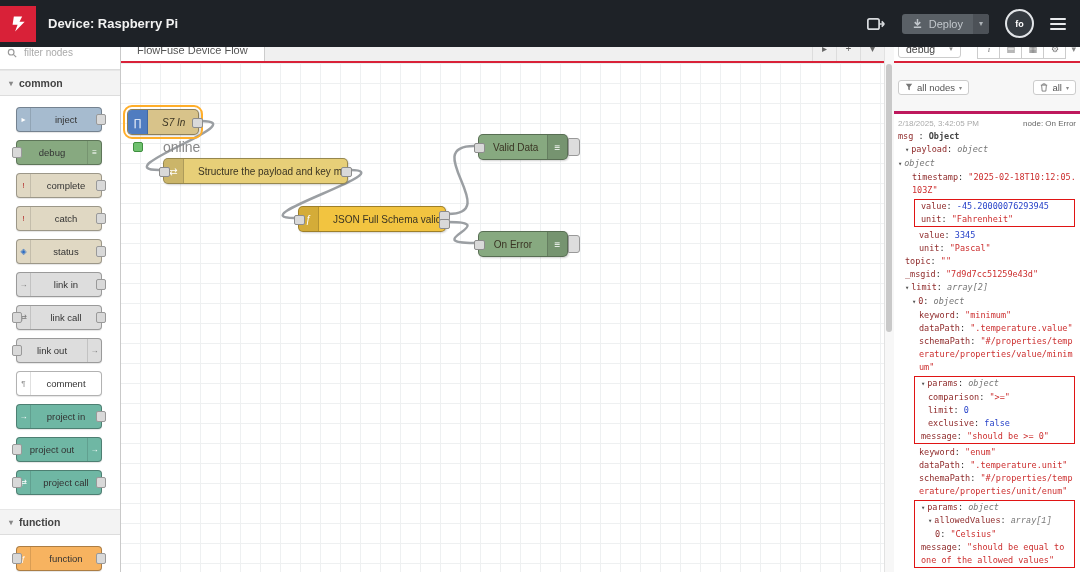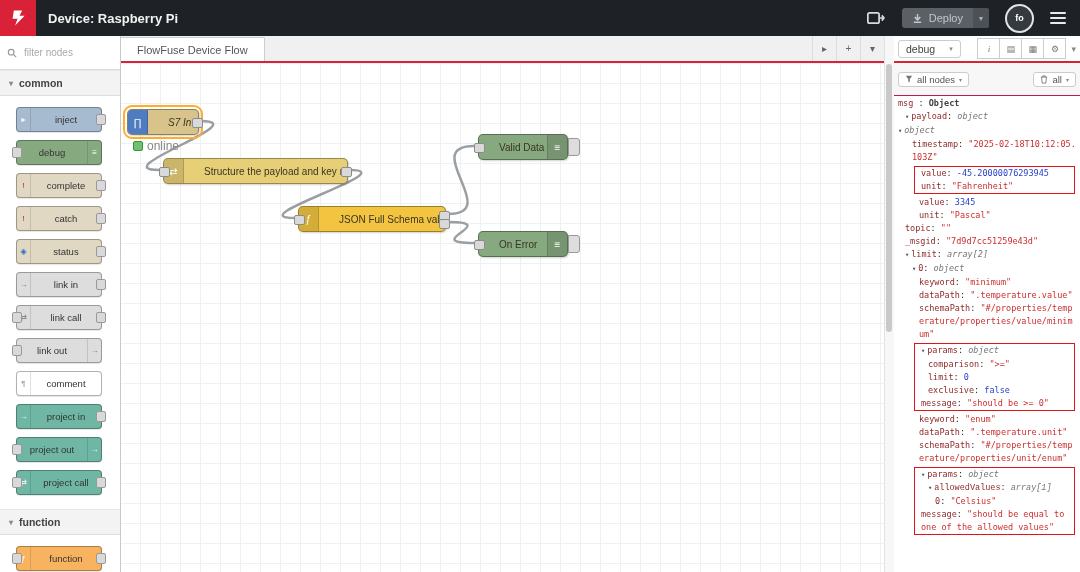--- a/index.html
+++ b/index.html
@@ -1,19 +1,19 @@
 <!DOCTYPE html>
 <html><head>
 <meta charset="utf-8">
 <style>
   html,body{margin:0;padding:0;background:#888;}
   .root{position:relative;width:1080px;height:572px;background:#fff;overflow:hidden;
         font-family:"Liberation Sans",sans-serif;-webkit-font-smoothing:antialiased;}
   
-  .hdr{position:absolute;left:0;top:0;right:0;height:36px;background:#1e2227;display:flex;align-items:center;color:#fff;z-index:30;}
+  .hdr{position:absolute;left:0;top:0;right:0;height:47px;background:#1e2227;display:flex;align-items:center;color:#fff;z-index:30;}
   .logo{width:36px;height:36px;background:#d92138;display:flex;align-items:center;justify-content:center;flex:0 0 36px;}
   .hdr-title{font-size:13px;font-weight:bold;margin-left:12px;color:#f2f2f2;}
   .hdr-right{margin-left:auto;display:flex;align-items:center;gap:16px;padding-right:14px;}
   .hdr-ico{color:#d8dbde;display:flex;align-items:center;}
   .deploy{display:flex;align-items:stretch;background:#5a6066;border-radius:3px;overflow:hidden;font-size:11px;color:#c2c7cc;}
   .deploy-main{display:flex;gap:6px;padding:4px 10px;align-items:center;}
   .deploy-caret{padding:4px 6px;background:#4c5157;font-size:8px;display:flex;align-items:center;color:#aeb3b8;}
   .avatar{width:25px;height:25px;border-radius:50%;background:#343a40;border:2px solid #e2e5e8;display:flex;align-items:center;justify-content:center;font-size:9px;font-weight:bold;color:#fff;}
   .burger{display:flex;flex-direction:column;gap:3px;}
   .burger i{display:block;width:16px;height:2px;background:#e8eaec;border-radius:1px;}
@@ -39,37 +39,37 @@
   .tab{background:#fff;border:1px solid #ccc;border-bottom:none;padding:0 16px;font-size:11px;color:#555;display:flex;align-items:center;border-radius:2px 2px 0 0;margin-top:1px;}
   .tab-btns{margin-left:auto;display:flex;align-items:stretch;}
   .tab-btn{width:23px;display:flex;align-items:center;justify-content:center;color:#666;font-size:10px;border-left:1px solid #ddd;cursor:pointer;}
   .ws{position:absolute;left:0;top:27px;right:0;bottom:0;overflow:hidden;
       background-image:linear-gradient(#eef0f1 1px,transparent 1px),linear-gradient(90deg,#eef0f1 1px,transparent 1px);
       background-size:20px 20px;}
   .wires{position:absolute;left:0;top:0;width:100%;height:100%;}
   .fnode{position:absolute;height:24px;border:1px solid rgba(0,0,0,0.35);border-radius:5px;display:flex;align-items:center;font-size:10px;color:#3a3423;box-shadow:1px 1px 2px rgba(0,0,0,0.18);cursor:move;}
   .fnicon{width:19px;align-self:stretch;display:flex;align-items:center;justify-content:center;color:#fff;font-size:10px;border-right:1px solid rgba(0,0,0,0.15);border-radius:4px 0 0 4px;flex:0 0 19px;}
   .fnr{order:2;border-right:none;border-left:1px solid rgba(0,0,0,0.15);border-radius:0 4px 4px 0;}
-  .fnlabel{flex:1;text-align:center;padding:0 20px;white-space:nowrap;overflow:hidden;}
+  .fnlabel{flex:1;text-align:center;padding:0 14px;white-space:nowrap;overflow:hidden;}
   .selected{outline:2px solid #ffae2a;outline-offset:2px;}
   .fport{position:absolute;width:9px;height:8px;background:#d9d9d9;border:1px solid #8c8c8c;border-radius:2px;}
   .fbtn{position:absolute;right:-13px;top:3px;width:10px;height:16px;background:#ddd;border:1px solid #999;border-radius:0 3px 3px 0;cursor:pointer;}
-  .fstatus{position:absolute;font-size:12px;color:#888;display:flex;align-items:center;gap:4px;}
+  .fstatus{position:absolute;font-size:14px;color:#888;display:flex;align-items:center;gap:20px;}
   .sdot{width:8px;height:8px;background:#6fc16f;border:1px solid #3f8f3f;border-radius:2px;}
   .vscroll{position:absolute;left:884px;top:36px;width:9px;bottom:0;background:#f7f7f7;border-left:1px solid #e2e2e2;z-index:6;}
   .vthumb{position:absolute;left:1px;top:28px;width:6px;height:268px;background:#c9c9c9;border-radius:3px;}
   
   .rp{position:absolute;left:893px;top:36px;right:0;bottom:0;border-left:1px solid #bbb;display:flex;flex-direction:column;background:#fff;z-index:5;}
   .rp-h{height:25px;border-bottom:2px solid #d92138;display:flex;align-items:center;padding:0 4px;background:#fff;}
   .rp-sel{display:flex;align-items:center;gap:14px;border:1px solid #ccc;border-radius:3px;padding:2px 7px;font-size:10.5px;color:#444;background:#fff;cursor:pointer;}
   .rp-sel .caret{font-size:7px;}
   .rp-btns{margin-left:auto;display:flex;}
   .rp-btn{width:21px;height:19px;border:1px solid #ccc;margin-left:-1px;display:flex;align-items:center;justify-content:center;font-size:9px;color:#777;background:#fff;cursor:pointer;}
   .rp-caret{margin-left:5px;color:#888;font-size:9px;cursor:pointer;}
-  .rp-filter{height:24px;background:#f7f7f7;border-bottom:1px solid #be185d;display:flex;align-items:center;padding:4px 4px;justify-content:space-between;}
+  .rp-filter{height:24px;background:#f7f7f7;border-bottom:3px solid #be185d;display:flex;align-items:center;padding:12px 4px;justify-content:space-between;}
   .rp-fbtn{display:flex;align-items:center;gap:4px;border:1px solid #ccc;border-radius:3px;background:#fff;padding:1px 6px;font-size:9.5px;color:#555;cursor:pointer;}
   .rp-fbtn .caret{font-size:6px;}
   .rp-body{flex:1;overflow:hidden;font-family:"DejaVu Sans Mono",monospace;font-size:8.5px;line-height:13px;color:#333;padding-top:1px;}
   .dbg-meta{display:flex;justify-content:space-between;padding:2px 4px 0;font-size:8px;color:#aaa;font-family:"Liberation Sans",sans-serif;}
   .meta-node{color:#666;}
   .dbg-msgrow{padding:0 4px;}
   .mk{color:#8f2a2a;} .mt{color:#444;font-weight:bold;}
   .dbg-row{padding-right:3px;word-break:break-all;}
   .k{color:#8f2a2a;}
   .s{color:#cc2e2e;}
@@ -292,20 +292,24 @@
       </span>
       <span class="rp-fbtn">
         <svg width="8" height="9" viewBox="0 0 10 11">
             <path d="M1 2.5h8M3.5 2.5V1h3v1.5M2 2.5l.7 7.5h4.6l.7-7.5" fill="none" stroke="#777" stroke-width="1.1"></path>
           </svg>
         <span>all</span>
         <span class="caret">▾</span>
       </span>
     </div>
     <div class="rp-body">
+      <div class="dbg-meta">
+        <span>2/18/2025, 3:42:05 PM</span>
+        <span class="meta-node">node: On Error</span>
+      </div>
       <div class="dbg-msgrow">
         <span class="mk">msg</span><span> : </span><span class="mt">Object</span>
       </div>
       <div id="dbg-rows">
           <div class="dbg-row" style="padding-left: 11px;"><span class="cr">▾</span><span class="k">payload</span>: <span class="t">object</span></div>
           <div class="dbg-row" style="padding-left: 4px;"><span class="cr">▾</span><span class="t">object</span></div>
           <div class="dbg-row" style="padding-left: 18px;"><span class="k">timestamp</span>: <span class="s">"2025-02-18T10:12:05.103Z"</span></div>
           <div class="dbg-box" style="margin-left: 20px;">
             <div class="dbg-row" style="padding-left: 5px;"><span class="k">value</span>: <span class="n">-45.20000076293945</span></div>
             <div class="dbg-row" style="padding-left: 5px;"><span class="k">unit</span>: <span class="s">"Fahrenheit"</span></div>

